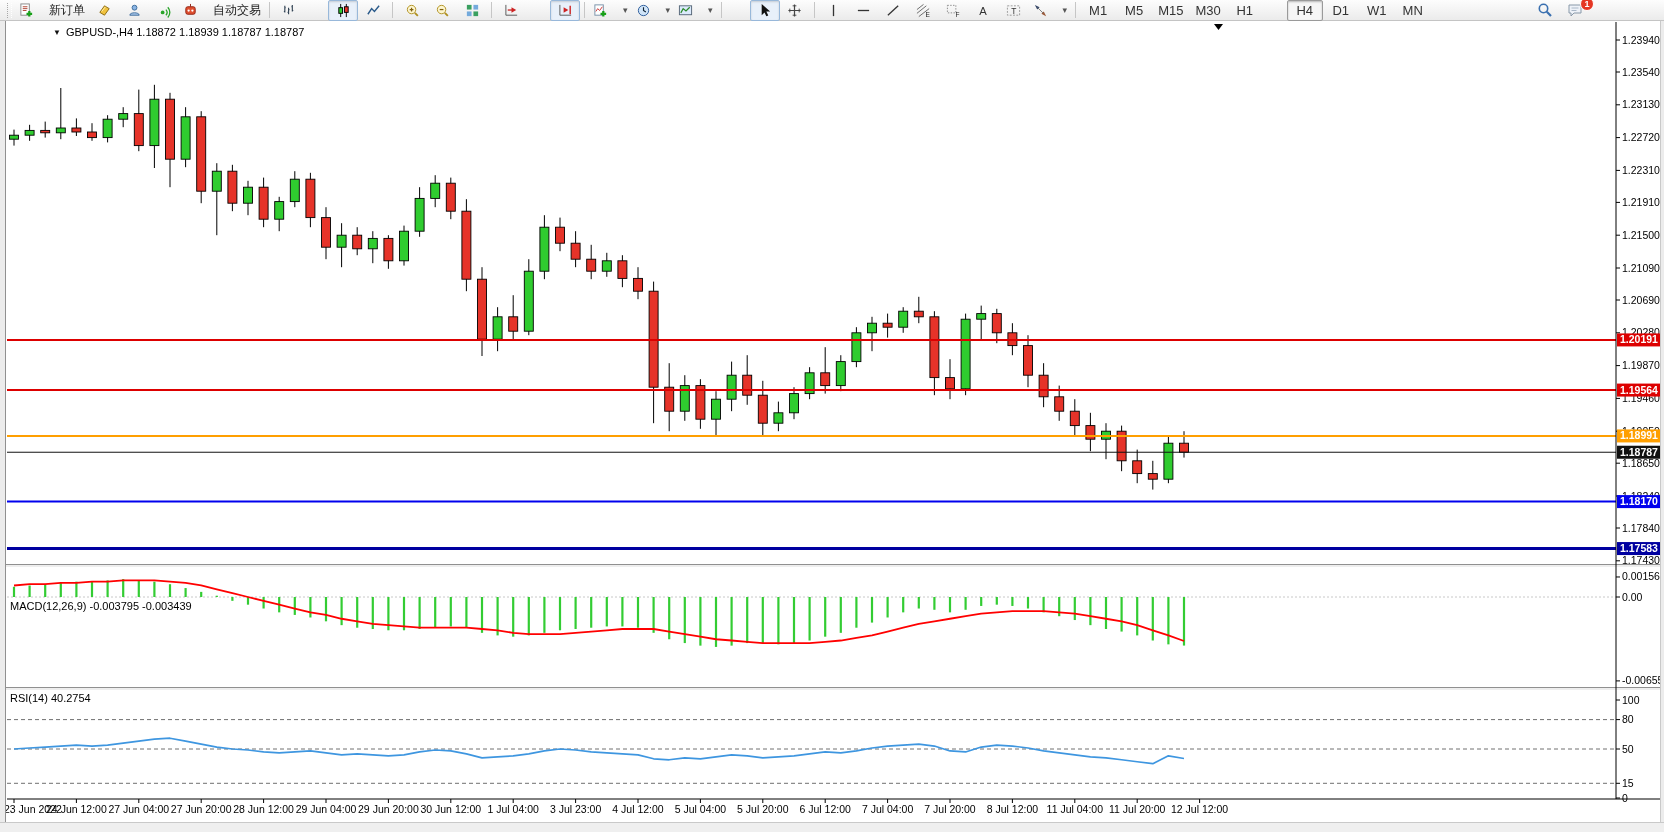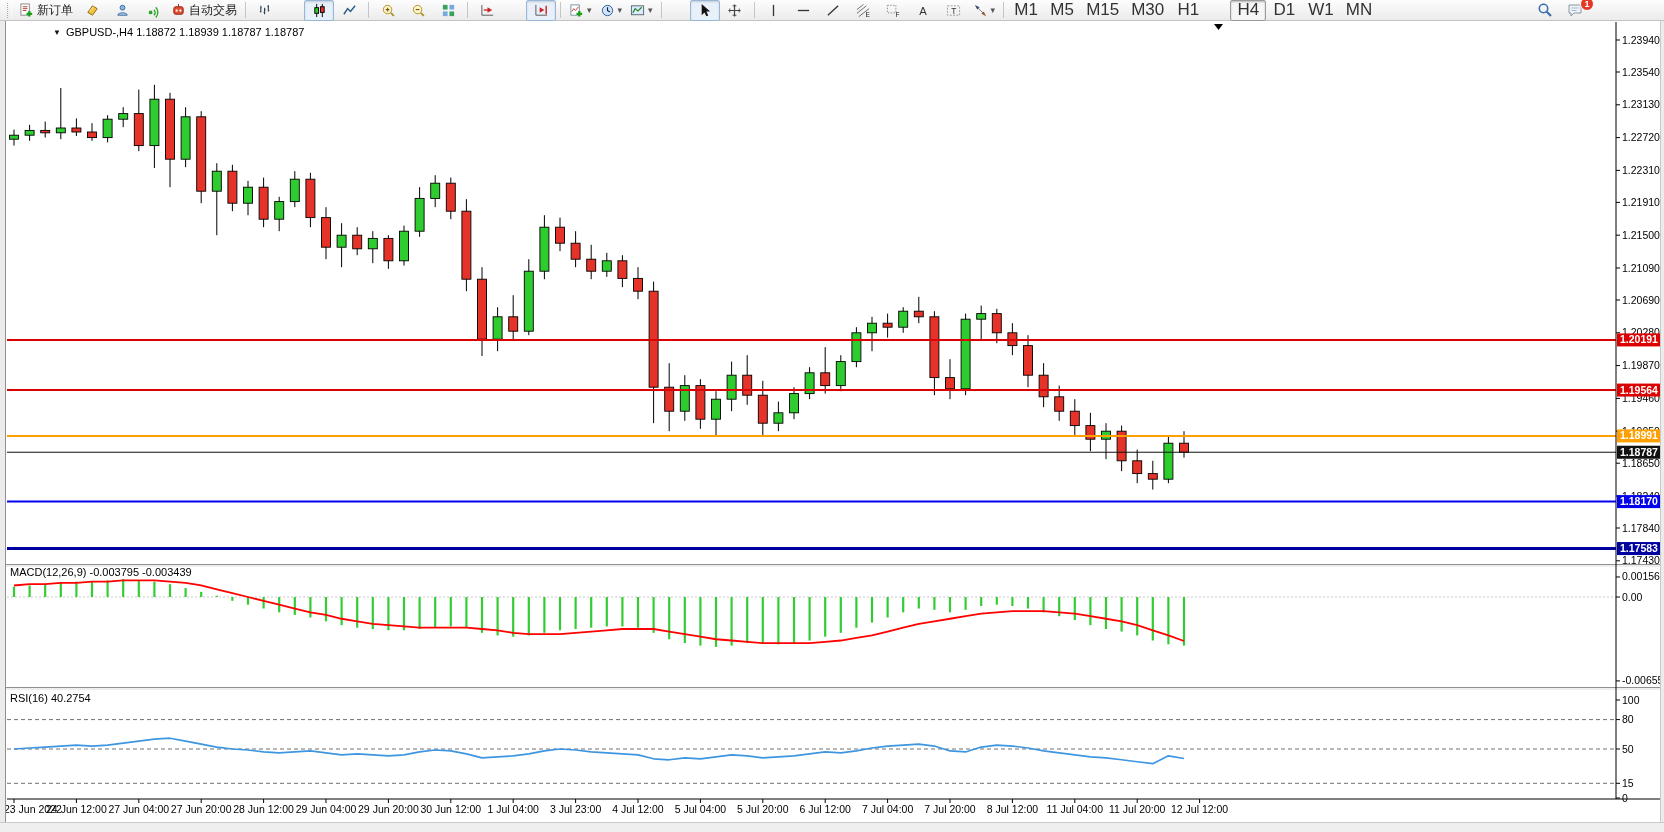--- a/index.html
+++ b/index.html
@@ -3,43 +3,43 @@
 <meta charset="utf-8">
 <style>
   html,body{margin:0;padding:0;background:#f0f0f0;width:1664px;height:832px;overflow:hidden;
     font-family:"Liberation Sans",sans-serif;-webkit-font-smoothing:antialiased;}
   #app{position:relative;width:1664px;height:832px;background:#fff;}
   
   .toolbar{position:absolute;left:0;top:0;width:1664px;height:21px;box-sizing:border-box;
     background:linear-gradient(#fdfdfd,#ebebeb);border-bottom:1px solid #c4c4c4;
     display:flex;align-items:center;padding:0 4px;z-index:10;}
   .tb-btn{height:19px;min-width:22px;display:flex;align-items:center;justify-content:center;
-    gap:3px;padding:0 3px;border:1px solid transparent;border-radius:2px;cursor:default;
+    gap:15px;padding:0 3px;border:1px solid transparent;border-radius:2px;cursor:default;
     font-size:12px;color:#222;white-space:nowrap;}
   .tb-btn.active{background:#e8f0fa;border-color:#98b8da;box-shadow:inset 0 1px 2px rgba(0,0,0,.15);margin-left:24px;}
   .tb-btn svg{display:block;}
   .tb-sep{width:1px;height:16px;background:#c6c6c6;margin:0 4px;flex:0 0 auto;}
   .tb-handle{width:3px;height:15px;border-left:1px dotted #a8a8a8;border-right:1px dotted #fff;margin:0 3px;flex:0 0 auto;}
-  .tf-btn{font-size:17px;color:#333;padding:0 5px;min-width:24px;}
+  .tf-btn{font-size:13px;color:#333;padding:0 5px;min-width:24px;}
   .tf-btn.active{background:#f6f6f6;border-color:#9a9a9a;box-shadow:inset 0 1px 2px rgba(0,0,0,.25);}
   .caret{font-size:9px;color:#555;line-height:1;}
   .tb-right{margin-left:auto;display:flex;align-items:center;}
   .badge{position:absolute;right:-5px;top:-4px;background:#e53724;color:#fff;font-size:9px;font-weight:bold;
     border-radius:8px;min-width:12px;height:12px;line-height:12px;text-align:center;border:1px solid #fff;}
   .chat-wrap{position:relative;}
   
   #chart-region{position:absolute;left:0;top:21px;width:1576px;height:811px;background:#fff;}
   #chart-svg{position:absolute;left:0;top:0;}
   .left-frame{position:absolute;left:0;top:21px;width:5px;height:801px;background:#ececec;border-right:1px solid #909090;z-index:3;}
   .right-frame{position:absolute;right:0;top:21px;width:3px;height:801px;background:#ececec;border-left:1px solid #c9c9c9;z-index:3;}
   .footer{position:absolute;left:0;top:822px;width:1664px;height:10px;background:#efefef;border-top:1px solid #c9c9c9;z-index:3;}
   .overlay-label{position:absolute;font-size:11px;color:#000;z-index:5;white-space:nowrap;}
   #chart-title{left:12px;top:26px;margin-left:41px;}
   #chart-title .tri{font-size:8px;vertical-align:1px;margin-right:5px;color:#111;cursor:pointer;}
-  #macd-label{left:10px;top:566px;}
+  #macd-label{left:10px;top:600px;}
   #rsi-label{left:10px;top:692px;}
 </style>
 </head>
 <body>
 
 <div id="app">
 
   <div class="toolbar" id="toolbar">
       <div class="tb-handle"></div>
       <div class="tb-btn">
@@ -669,18 +669,18 @@
           <text x="1199.6" y="813" font-family="&quot;Liberation Sans&quot;,sans-serif" font-size="10.5" fill="#000" text-anchor="middle">12 Jul 12:00</text>
         </g>
         <path d="M1214 24 h9 l-4.5 6 z" fill="#000"></path>
       </svg>
   </div>
 
   <div class="overlay-label" id="chart-title">
     <span class="tri">▼</span><span>GBPUSD-,H4  1.18872 1.18939 1.18787 1.18787</span>
   </div>
   <div class="overlay-label" id="macd-label">MACD(12,26,9) -0.003795 -0.003439</div>
-  <div class="overlay-label" id="rsi-label">RSI(16) 40.2754</div>
+  <div class="overlay-label" id="rsi-label">RSI(14) 40.2754</div>
 
   <div class="left-frame"></div>
   <div class="right-frame"></div>
   <div class="footer"></div>
 </div>
 
 </body></html>

